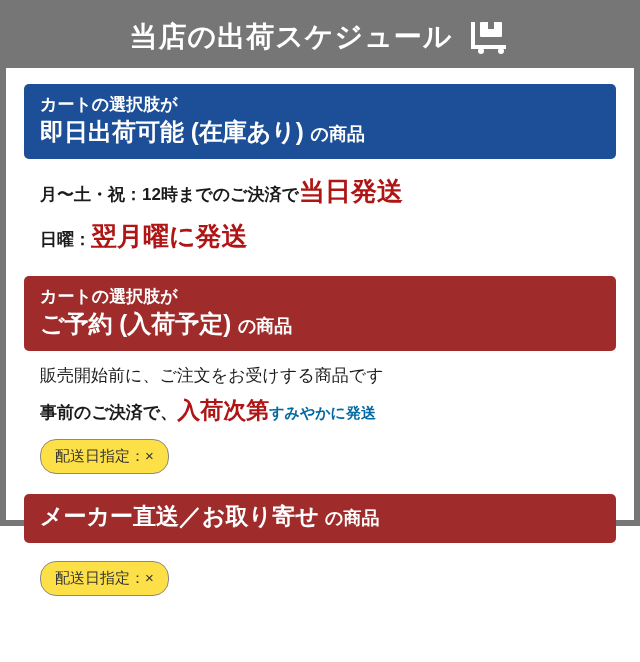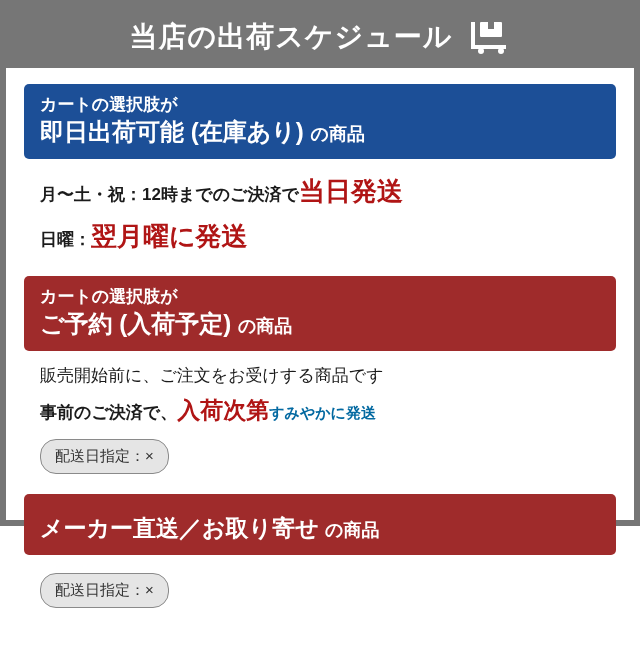--- a/index.html
+++ b/index.html
@@ -76,21 +76,21 @@
     font-weight: bold;
   }
   .banner-note {
     font-size: 14px;
     font-weight: bold;
     white-space: nowrap;
     padding-bottom: 4px;
   }
   .banner.single {
     align-items: center;
-    padding-top: 20px;
+    padding-top: 8px;
     padding-bottom: 12px;
   }
   .banner.single .banner-main { font-size: 23px; }
 
   
   .details {
     padding: 12px 8px 4px 16px;
   }
   .line {
     font-size: 17px;
@@ -110,21 +110,21 @@
   .sm { font-size: 15px; font-weight: bold; color:#0369a1;}
 
   .tag {
     display: inline-block;
     border: 1px solid #8a8a8a;
     border-radius: 16px;
     padding: 7px 14px;
     font-size: 15px;
     color: #333333;
     margin-top: 6px;
-    background: #e5e5e5;
+    background: #fde047;
   }
   .section { margin-bottom: 2px; }
   .gap-a { height: 10px; }
   .gap-b { height: 14px; }
 </style>
 </head>
 <body>
 
 <div class="page">
 

